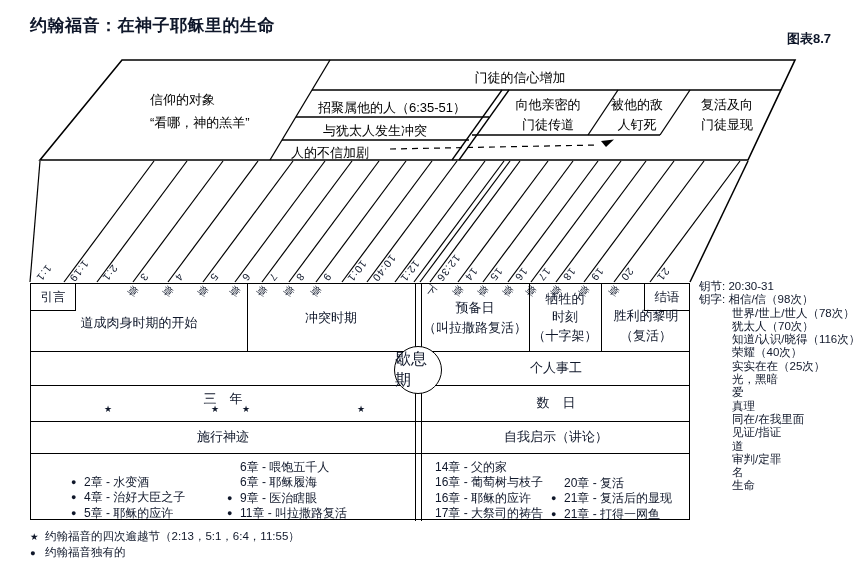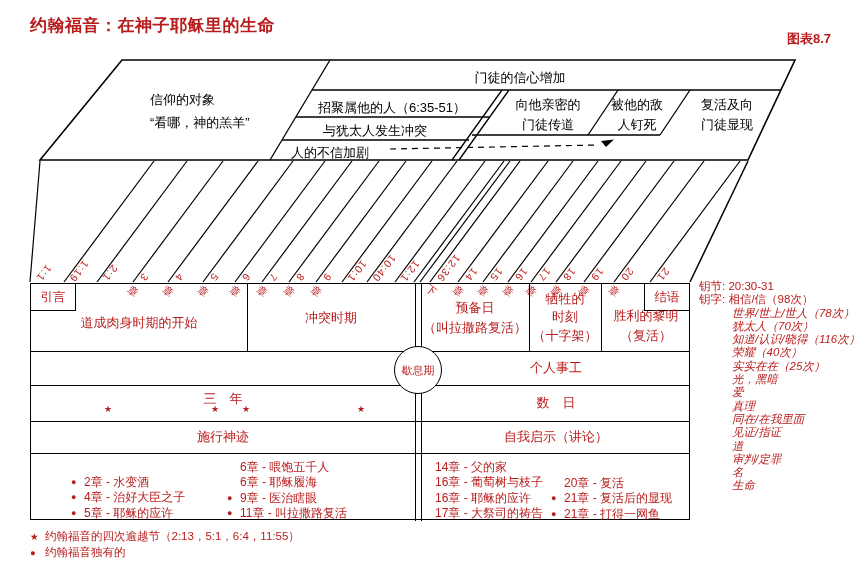--- a/index.html
+++ b/index.html
@@ -1,41 +1,41 @@
 <!DOCTYPE html>
 <html><head>
 <meta charset="utf-8">
 <style>
   html,body{margin:0;padding:0;background:#fff;}
   .page{position:relative;width:865px;height:580px;background:#fff;overflow:hidden;
-        font-family:"Liberation Sans","DejaVu Sans",sans-serif;color:#b91c1c;}
+        font-family:"Liberation Sans","DejaVu Sans",sans-serif;color:#0f172a;}
   .title{position:absolute;left:30px;top:14px;font-size:17px;font-weight:bold;letter-spacing:.5px;}
   .figlab{position:absolute;right:34px;top:30px;font-size:13px;font-weight:bold;}
   svg.diag{position:absolute;left:0;top:0;}
   svg.diag line, svg.diag polygon.frame, svg.diag path{stroke:#000;fill:none;}
   svg.diag text{fill:#000;font-size:13px;font-family:"Liberation Sans","DejaVu Sans",sans-serif;}
   .tlwrap .tl{position:absolute;bottom:303px;display:block;writing-mode:vertical-rl;text-orientation:mixed;
         transform:rotate(38deg);transform-origin:left bottom;font-size:10.5px;white-space:nowrap;letter-spacing:1px;}
   .tbl{position:absolute;left:30px;top:283px;width:660px;height:237px;border:1.6px solid #000;box-sizing:border-box;}
   .hl{position:absolute;left:0;right:0;height:1.4px;background:#000;}
   .vl{position:absolute;top:0;width:1.4px;background:#000;}
   .cell{position:absolute;display:flex;flex-direction:column;align-items:center;justify-content:center;
         text-align:center;font-size:13px;line-height:1.5;}
   .tag{position:absolute;top:0;width:44px;height:26px;background:#fff;display:flex;align-items:center;
        justify-content:center;font-size:12.5px;}
   .tag.intro{left:0;border-right:1.4px solid #000;border-bottom:1.4px solid #000;}
   .tag.concl{right:0;border-left:1.4px solid #000;border-bottom:1.4px solid #000;}
   .circle{position:absolute;left:394px;top:346px;width:46px;height:46px;border:1.5px solid #000;border-radius:50%;
-        background:#fff;display:flex;align-items:center;justify-content:center;font-size:11px;z-index:5;}
+        background:#fff;display:flex;align-items:center;justify-content:center;font-size:16px;z-index:5;}
   .star{position:absolute;font-size:9px;top:120px;}
   .col{position:absolute;font-size:12px;line-height:15.3px;white-space:nowrap;}
   .li{display:flex;}
   .li .b{width:13px;font-size:9px;line-height:15.3px;}
   .sidebar{position:absolute;left:699px;top:280px;font-size:11.5px;line-height:13.3px;white-space:nowrap;}
-  .sidebar .ind{padding-left:33px;font-style:italic;}
+  .sidebar .ind{padding-left:33px;}
   .fns{position:absolute;left:30px;top:529px;font-size:11.5px;line-height:15.5px;}
   .fn .m{display:inline-block;width:15px;font-size:9.5px;}
 </style>
 </head>
 <body>
 
 <div class="page">
 
   <div class="title">约翰福音：在神子耶稣里的生命</div>
   <div class="figlab">图表8.7</div>

